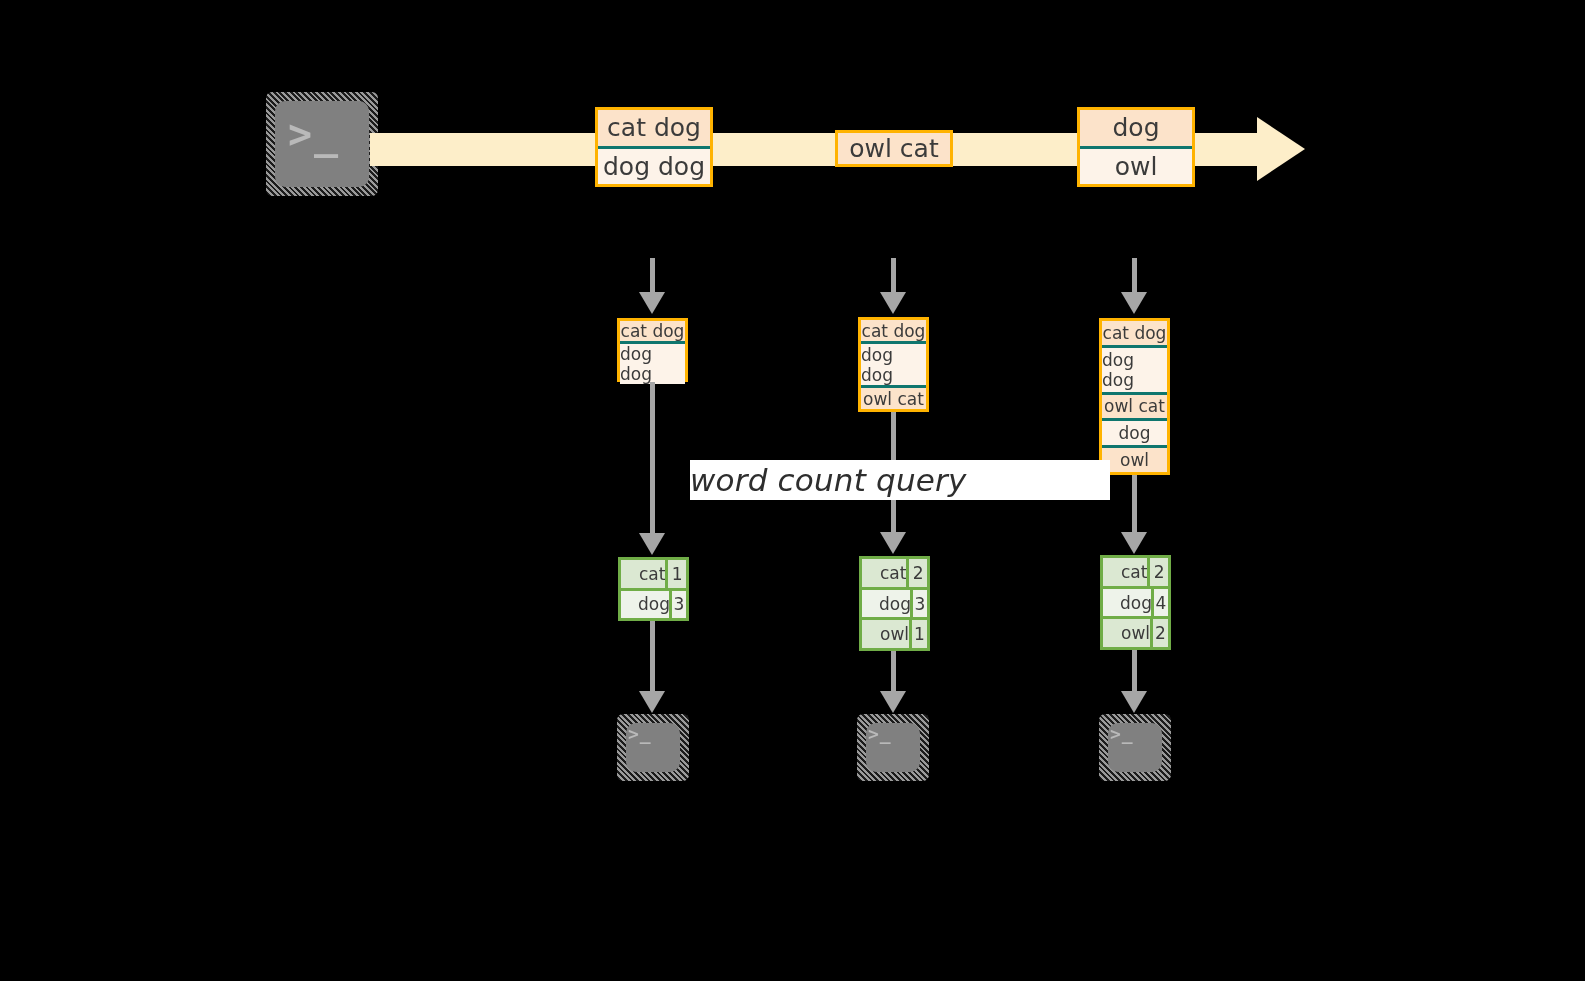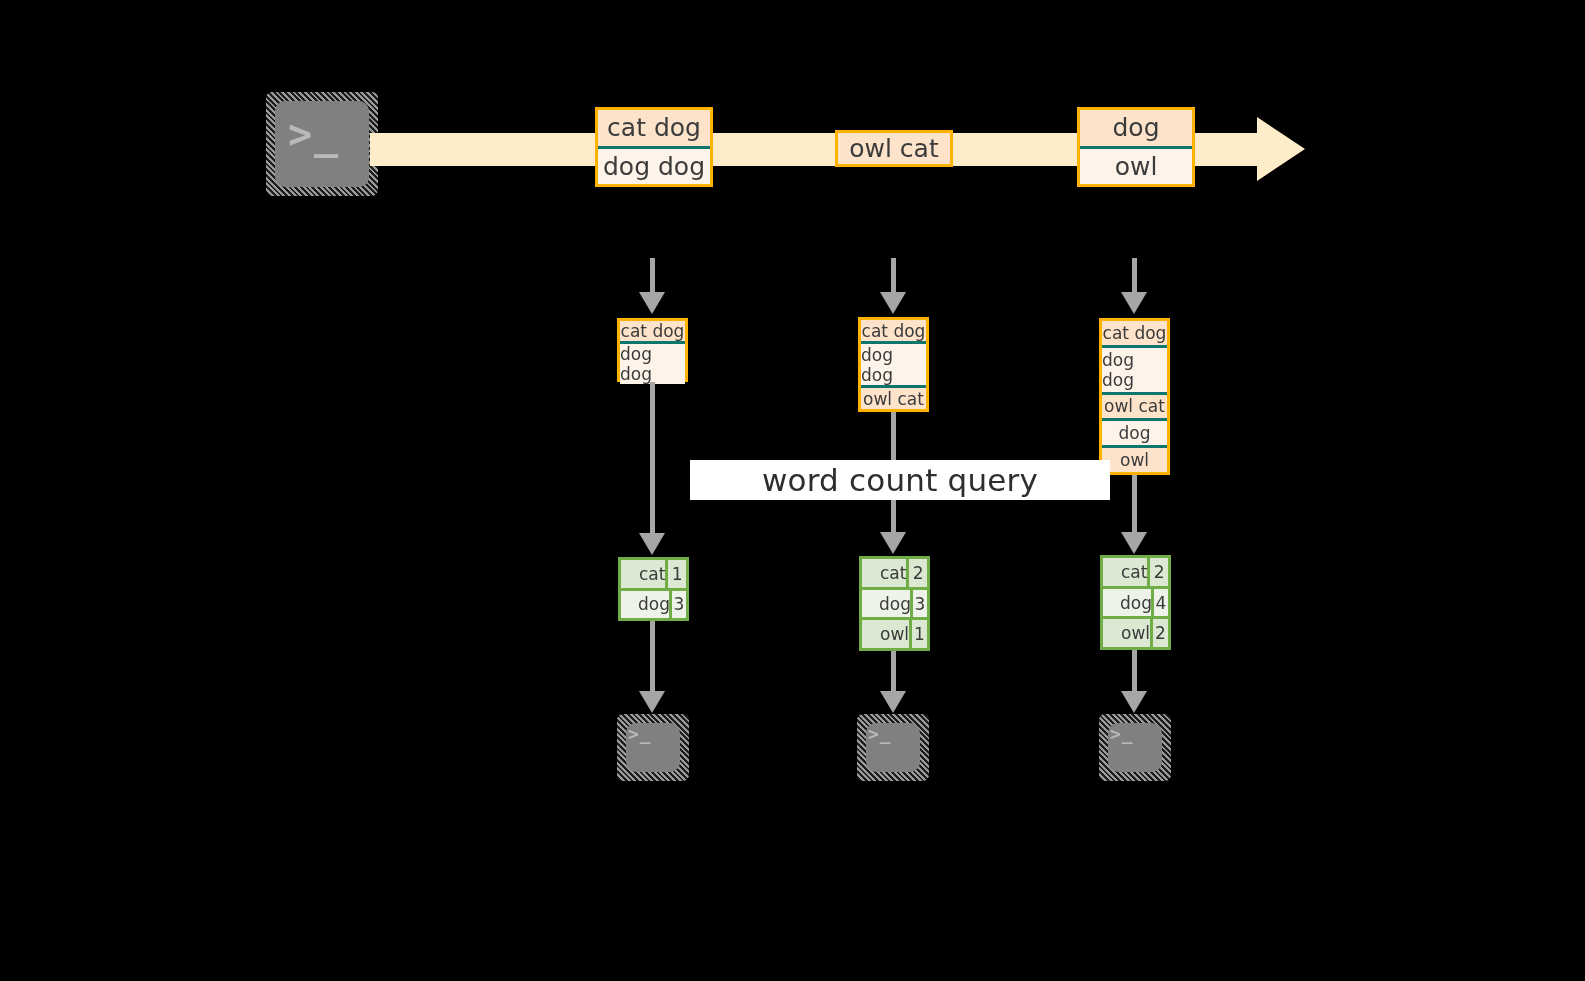--- a/index.html
+++ b/index.html
@@ -143,21 +143,22 @@
     border-right: 13px solid transparent;
     border-top: 22px solid #a6a6a6;
   }
 
   
   .query-band {
     position: absolute;
     background: #ffffff;
     display: flex;
     align-items: center;
-    justify-content: center;
+    justify-content: flex-start;
+    font-style: italic;
   }
   .query-band .query-text {
     font-size: 31px;
     color: #2e2e2e;
     letter-spacing: 0.2px;
     white-space: nowrap;
   }
 </style>
 </head>
 <body>

